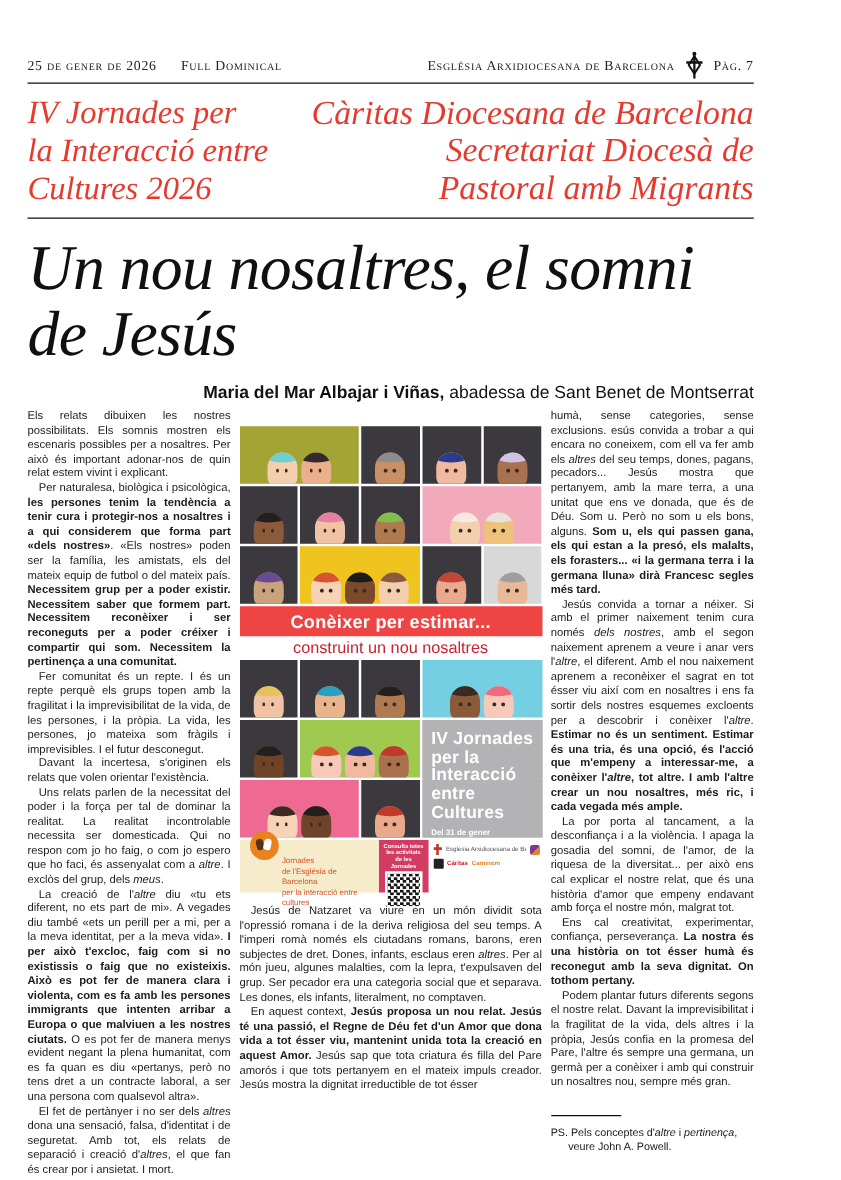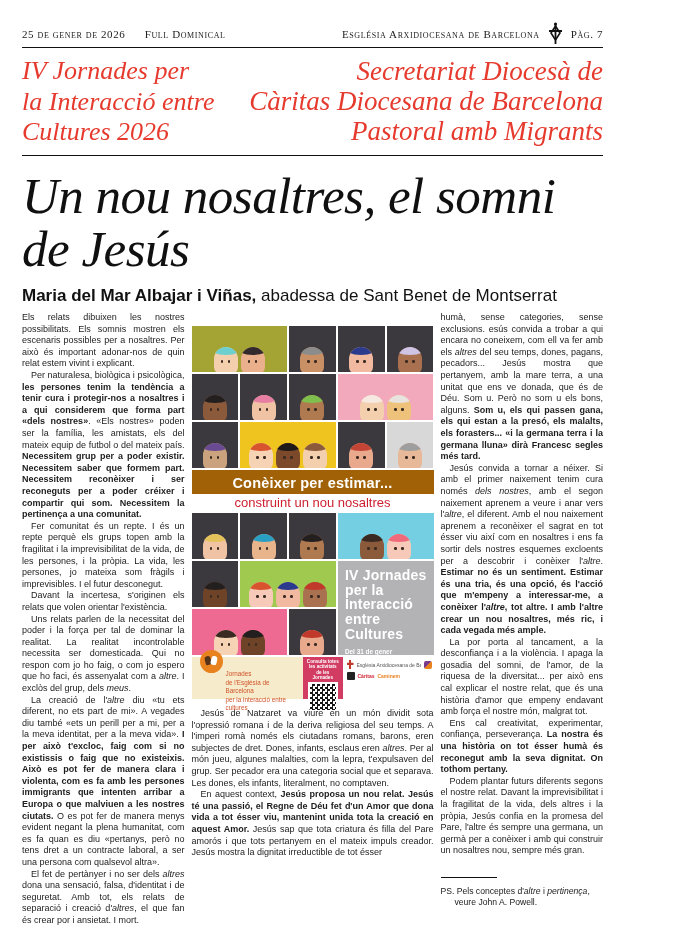--- a/index.html
+++ b/index.html
@@ -1,60 +1,60 @@
 <!DOCTYPE html>
 <html><head>
 <meta charset="utf-8">
 <style>
   html,body{margin:0;padding:0;background:#ffffff;}
   .page{
     position:relative;width:625px;height:944px;overflow:hidden;background:#fff;
     font-family:"Liberation Sans","DejaVu Sans",sans-serif;color:#1a1a1a;
-    box-sizing:border-box;padding:22px 22px 0 22px;
+    box-sizing:border-box;padding:41px 22px 0 22px;
   }
   
   .masthead{display:flex;justify-content:space-between;align-items:flex-end;
     font-family:"Liberation Serif","DejaVu Serif",serif;font-variant:small-caps;
     font-size:11px;letter-spacing:.6px;color:#222;}
   .masthead .left span.pub{margin-left:16px;}
   .masthead .right{display:flex;align-items:flex-end;gap:8px;}
   .crest{width:15px;height:22px;margin-bottom:-4px;}
   .rule{border:0;border-top:1.6px solid #111;margin:7px 0 0 0;}
   
   .kicker{display:flex;justify-content:space-between;align-items:flex-start;
     font-family:"Liberation Serif","DejaVu Serif",serif;font-style:italic;
     color:#e63a2e;margin:8px 0 6px 0;}
   .kicker .kl{font-size:26px;line-height:1.18;}
   .kicker .kr{font-size:27px;line-height:1.12;text-align:right;}
   
   .headline{font-family:"Liberation Serif","DejaVu Serif",serif;font-style:italic;
     font-weight:400;color:#101010;text-align:left;font-size:51px;line-height:1.04;
     margin:14px 0 10px 0;letter-spacing:-.5px;}
-  .byline{text-align:left;font-size:17px;color:#111;}
+  .byline{text-align:right;font-size:14px;color:#111;}
   .byline .b{font-weight:bold;}
   
   .columns{display:flex;gap:7px;margin-top:6px;}
   .col{flex:1;min-width:0;}
   .col.mid{flex:0 0 242px;}
   .para{margin:0;text-align:justify;font-size:9px;line-height:11.6px;color:#1c1c1c;}
   .para.ind{text-indent:9px;}
   .b{font-weight:bold;} .i{font-style:italic;}
   .footnote-rule{border:0;border-top:1.2px solid #111;width:56px;margin:20px 0 8px 0;}
   .footnote{font-size:8.6px;line-height:11px;padding-left:14px;text-indent:-14px;}
   
   .poster{margin:14px 0 9px 0;background:#fff;}
   .pgrid{display:grid;grid-template-columns:repeat(5,1fr);grid-auto-rows:46px;gap:2px;}
   .pgrid-wrap{position:relative;}
   .tile{display:flex;align-items:flex-end;justify-content:center;gap:3px;overflow:hidden;}
   .pface{position:relative;width:24px;height:27px;border-radius:12px 12px 7px 7px;
     overflow:hidden;flex:none;margin-bottom:-2px;}
   .pface i{position:absolute;top:-7px;left:-5px;right:-5px;height:15px;border-radius:50%;}
   .pface u{position:absolute;top:13px;left:7px;width:2.6px;height:2.6px;border-radius:50%;
     background:#3a2a22;box-shadow:7px 0 0 #3a2a22;}
-  .band-red{background:#a16207;color:#fff;text-align:center;font-weight:bold;
+  .band-red{background:#ef4444;color:#fff;text-align:center;font-weight:bold;
     font-size:14.5px;padding:5px 2px 3px 2px;margin:2px 0 0 0;letter-spacing:.2px;}
   .band-sub{color:#cd2030;text-align:center;font-size:13px;padding:1px 0 3px 0;}
   .info-box{position:absolute;top:48px;right:0;width:39.5%;height:94px;background:#b3b2b4;
     box-sizing:border-box;padding:7px 7px;color:#fff;}
   .info-box .t{font-weight:bold;font-size:14px;line-height:1.05;letter-spacing:.2px;}
   .info-box .d{margin-top:6px;font-weight:bold;font-size:6.4px;line-height:1.3;}
   .pfooter{display:flex;height:42px;margin-top:2px;}
   .pf-left{width:52%;background:#f6ebcb;position:relative;box-sizing:border-box;
     padding:4px 4px 0 34px;}
   .hand-circle{position:absolute;left:8px;top:-7px;width:23px;height:23px;border-radius:50%;
@@ -103,22 +103,22 @@
   </div>
   <hr class="rule">
 
   <div class="kicker">
     <div class="kl">
         <div>IV Jornades per</div>
         <div>la Interacció entre</div>
         <div>Cultures 2026</div>
       </div>
     <div class="kr">
+        <div>Càritas Diocesana de Barcelona</div>
         <div>Secretariat Diocesà de</div>
-        <div>Càritas Diocesana de Barcelona</div>
         <div>Pastoral amb Migrants</div>
       </div>
   </div>
   <hr class="rule">
 
   <div class="headline">
     <div>Un nou nosaltres, el somni</div>
     <div>de Jesús</div>
   </div>
   <div class="byline"><span class="b">Maria del Mar Albajar i Viñas,</span><span> abadessa de Sant Benet de Montserrat</span></div>

